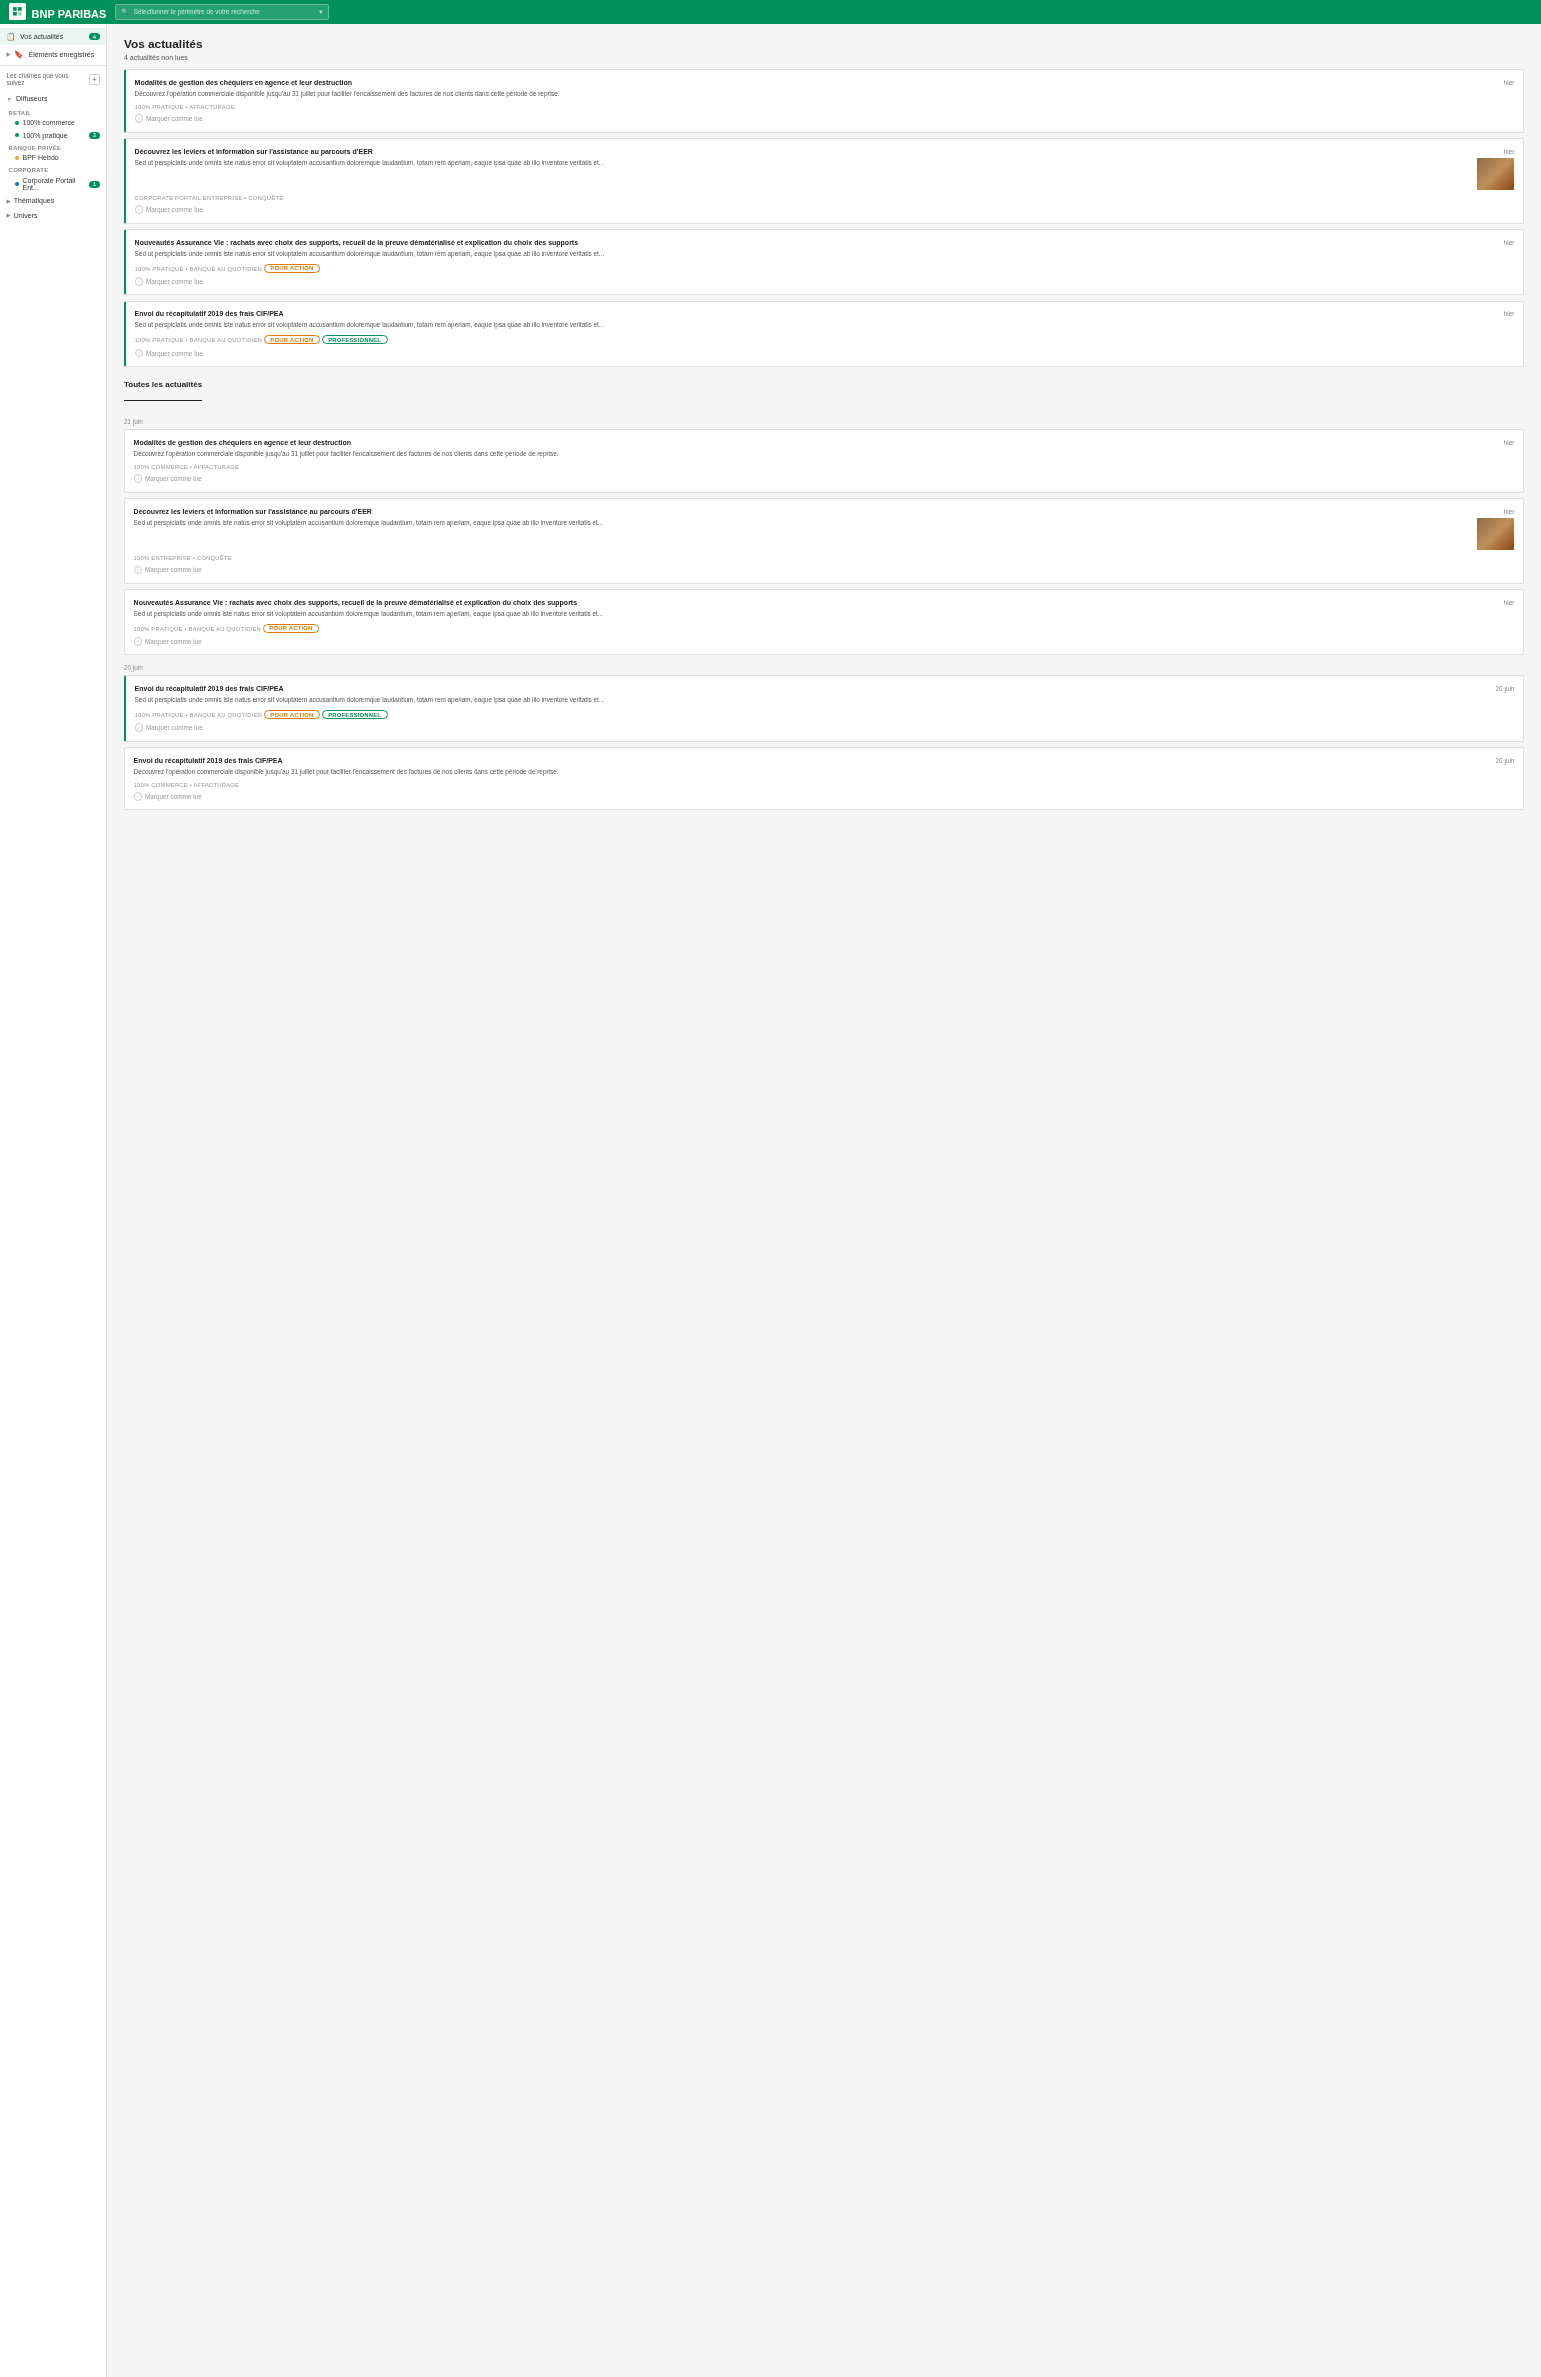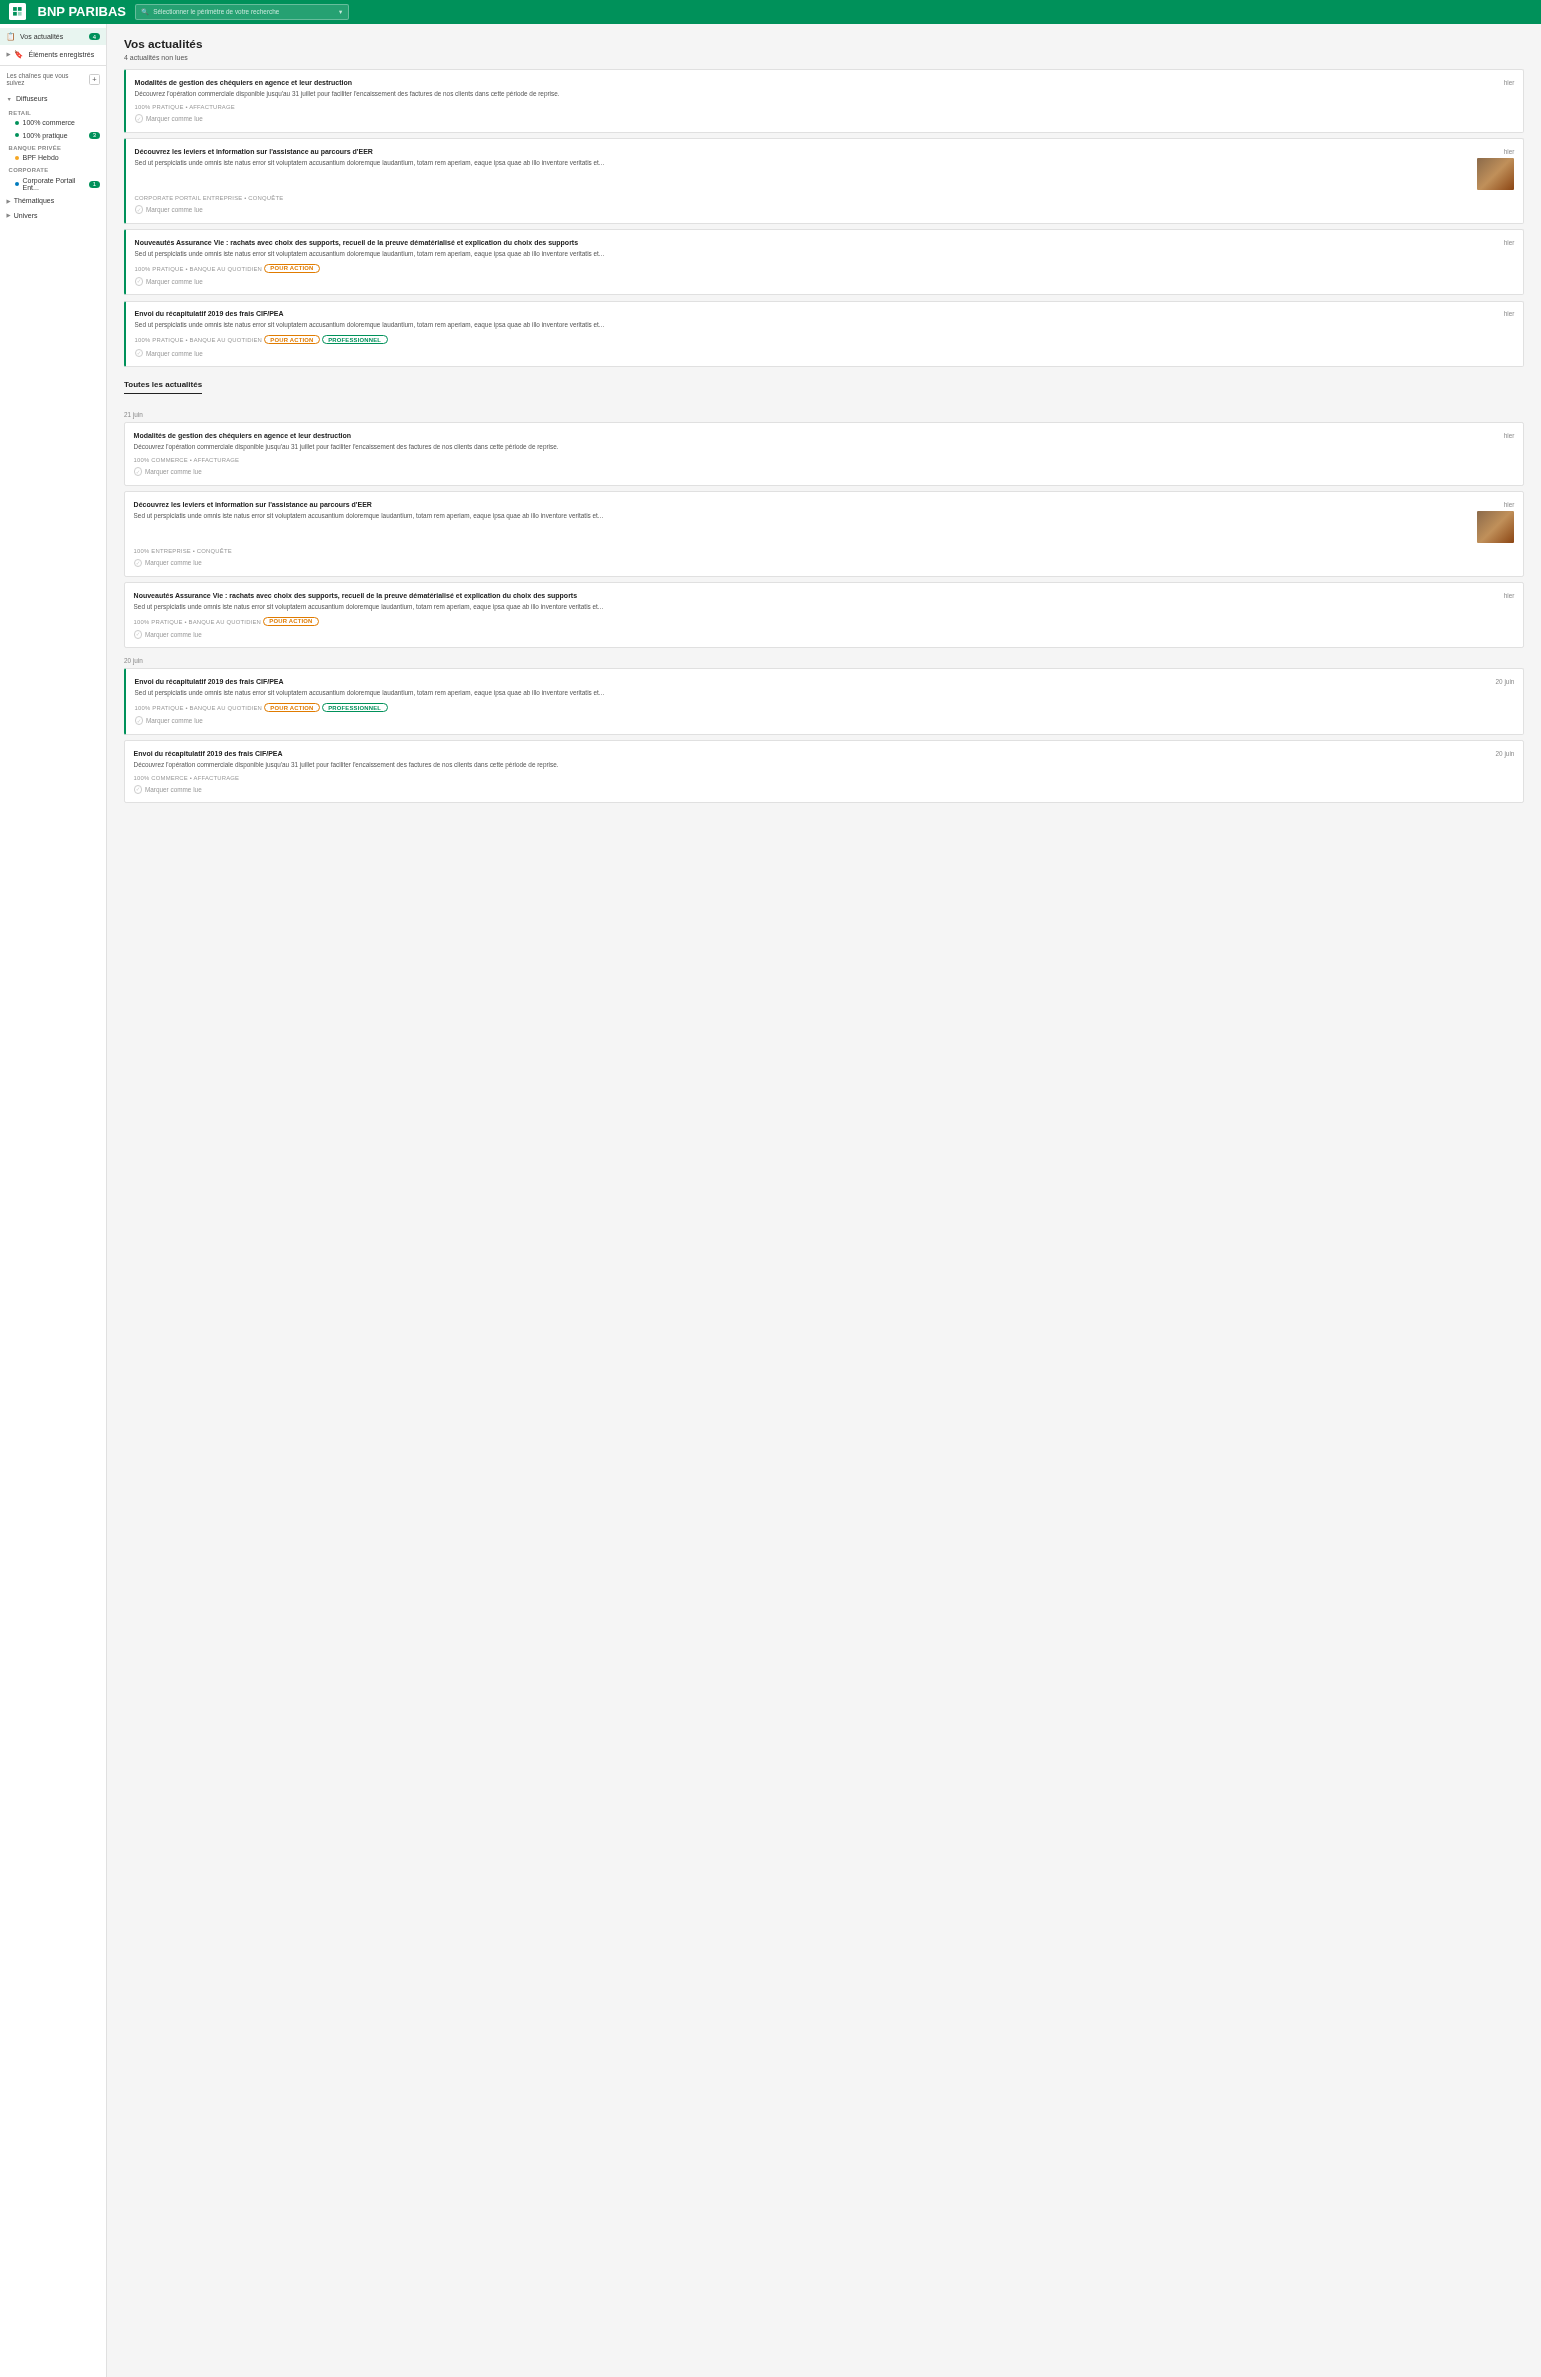--- a/index.html
+++ b/index.html
@@ -12,25 +12,25 @@
       display: flex;
       align-items: center;
       padding: 0 8.6px;
       gap: 8.6px;
       position: sticky;
       top: 0;
       z-index: 100;
     }
     .header-logo {
       display: flex;
-      align-items: center;
-      gap: 12px;
+      align-items: flex-end;
+      gap: 6px;
       color: white;
       font-weight: bold;
-      font-size: 13px;
+      font-size: 11px;
     }
     .logo-icon {
       width: 17px;
       height: 17px;
       background: white;
       border-radius: 1.6px;
       display: flex;
       align-items: center;
       justify-content: center;
     }
@@ -276,21 +276,21 @@
       color: #00915a;
       border-color: #00915a;
     }
 
     
     .section-title {
       font-size: 8px;
       font-weight: bold;
       color: #222;
       border-bottom: 1.1px solid #222;
-      padding-bottom: 4px;
+      padding-bottom: 11px;
       margin-bottom: 8.6px;
       display: inline-block;
     }
     .date-label {
       font-size: 6.4px;
       color: #888;
       margin: 8.6px 0 4.3px;
     }
     .section-container {
       margin-top: 13px;

